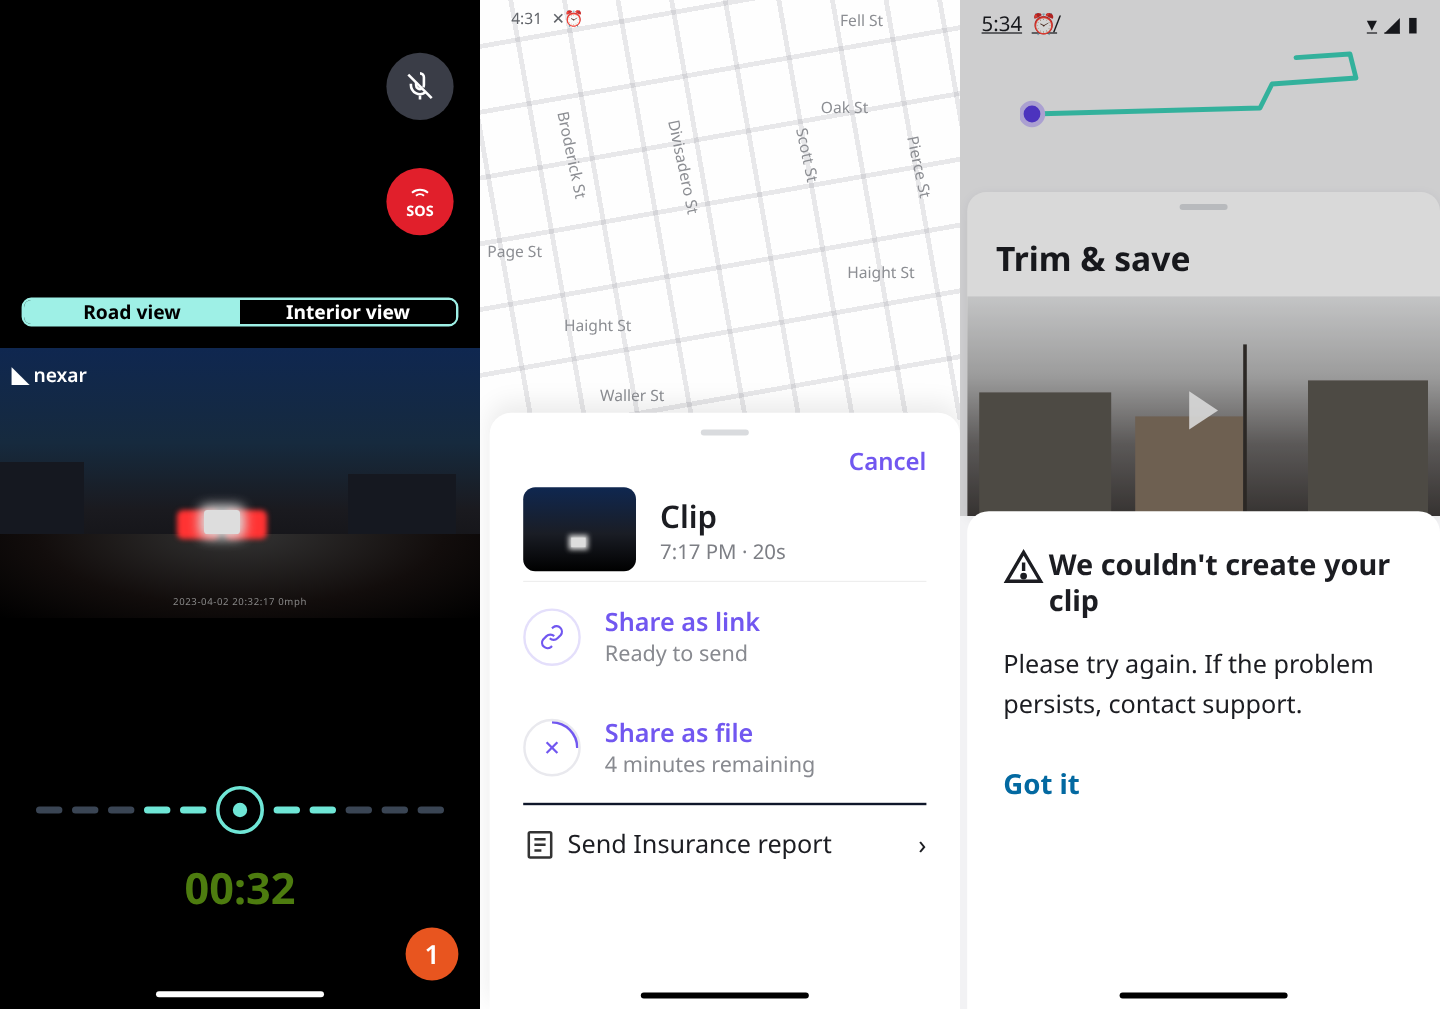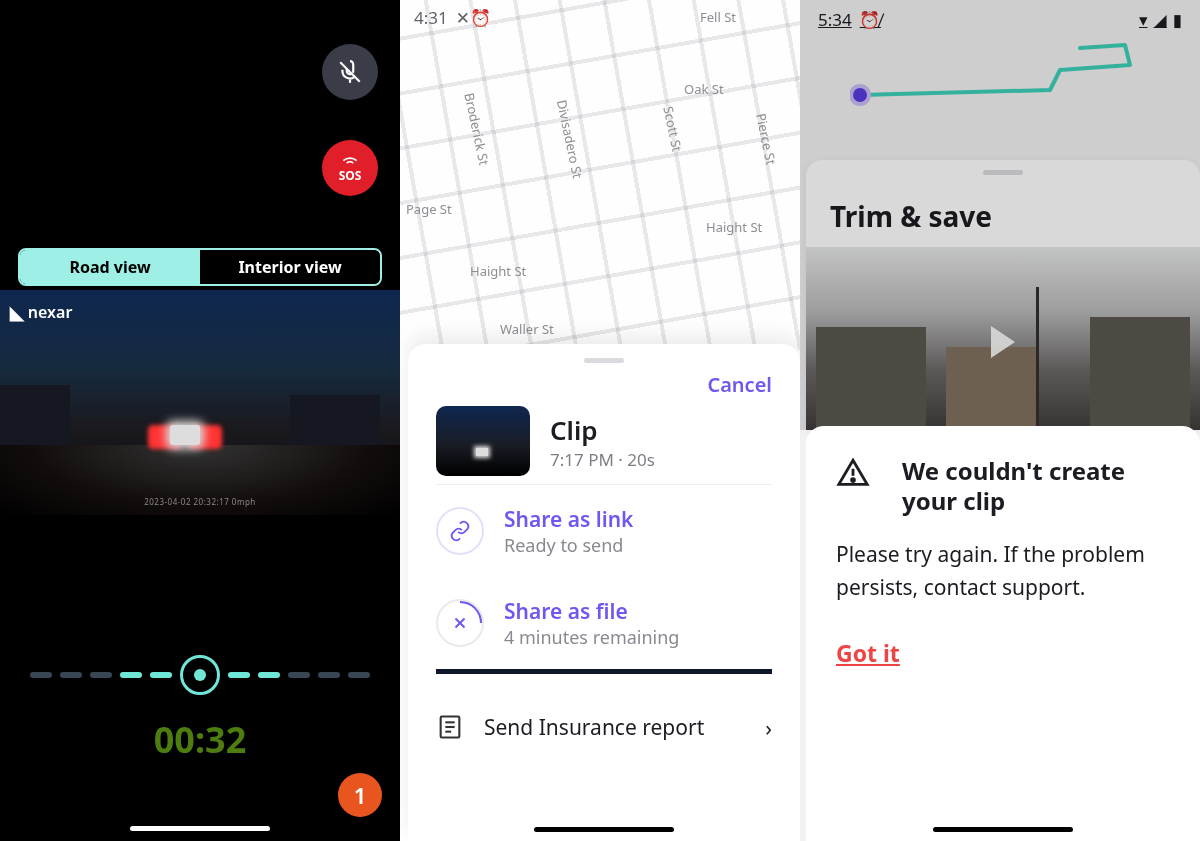--- a/index.html
+++ b/index.html
@@ -26,21 +26,21 @@
     width: 56px; height: 56px; border-radius: 50%;
     display: flex; align-items: center; justify-content: center;
     position: absolute; right: 22px;
     cursor: pointer;
   }
   .mic-off { top: 44px; background: #3a3d47; color: #fff; }
   .sos { top: 140px; background: #e11f2b; color: #fff; flex-direction: column; gap: 2px; font-size: 12px; font-weight: 700; }
   .sos svg { width: 20px; height: 12px; }
   .view-toggle {
     position: absolute; left: 18px; right: 18px; top: 248px;
-    height: 38px; display: flex;
+    height: 24px; display: flex;
     border: 2px solid #9ef0e6; border-radius: 8px;
     overflow: hidden;
   }
   .vt-seg {
     flex: 1; display: flex; align-items: center; justify-content: center;
     font-weight: 700; font-size: 16px; cursor: pointer;
   }
   .vt-active { background: #9ef0e6; color: #000; }
   .vt-inactive { background: #000; color: #fff; }
 
@@ -127,21 +127,21 @@
   .p2-map {
     height: 350px;
     background:
       repeating-linear-gradient(80deg, #fff 0 40px, #e9e9eb 40px 44px),
       repeating-linear-gradient(-10deg, #fff 0 50px, #e9e9eb 50px 54px);
     background-blend-mode: multiply;
     position: relative;
     filter: contrast(0.95) brightness(1.02);
   }
   .p2-status {
-    position:absolute; top:6px; left:14px; color:#5d6066; font-size:17px;
+    position:absolute; top:6px; left:26px; color:#5d6066; font-size:13px;
     display:flex; gap:8px; align-items:center;
   }
   .street-lbl {
     position:absolute; color:#8a8c91; font-size:13px; user-select:none; white-space:nowrap;
   }
   .p2-sheet {
     position:absolute; left:8px; right:0; top:344px; bottom:0;
     background:#fff; border-top-left-radius:18px; border-top-right-radius:18px;
     box-shadow: 0 -8px 20px rgba(0,0,0,.08);
     padding: 14px 28px 0 28px;
@@ -172,21 +172,21 @@
     background: conic-gradient(#7157f0 0 90deg, transparent 90deg 360deg);
     padding:2px;
   }
   .opt-icon.partial .inner {
      width:100%; height:100%; border-radius:50%; background:#fff;
      display:flex; align-items:center; justify-content:center;
   }
   .opt-title { color:#7157f0; font-size:21px; font-weight:600; }
   .opt-sub { color:#888a90; font-size:18px; }
   .insurance-row {
-    display:flex; gap:20px; align-items:center; border-top:5px solid #0f172a; padding:38px 0; cursor:pointer;
+    display:flex; gap:9px; align-items:center; border-top:2px solid #0f172a; padding:18px 0; cursor:pointer;
   }
   .ins-icon { width:28px; height:28px; color:#333; }
   .ins-txt { font-size:21px; color:#1c1d22; flex:1; }
   .chev { font-size:22px; color:#1c1d22; }
   .home-ind2 {
     position:absolute; bottom:9px; left:50%; transform:translateX(-50%);
     width:140px; height:5px; border-radius:3px; background:#000;
   }
 
   
@@ -233,25 +233,25 @@
   .p3-overlay {
     position:absolute; top:0; left:0; right:0; height:430px;
     background: rgba(0,0,0,.15);
     pointer-events: none;
   }
   .err-sheet {
     position:absolute; left:6px; right:0; top:426px; bottom:0;
     background:#fff; border-radius:18px 18px 0 0;
     padding:30px 30px 0 30px;
   }
-  .err-head { display:flex; gap:32px; align-items:flex-start; margin-bottom:22px; }
+  .err-head { display:flex; gap:4px; align-items:flex-start; margin-bottom:22px; }
   .warn-icon { width:34px; height:34px; flex-shrink:0; color:#1c1d22; }
   .err-title { font-size:24px; font-weight:700; color:#1c1d22; line-height:1.25; }
   .err-body { font-size:21px; color:#1c1d22; line-height:1.55; margin-bottom:34px; }
-  .got-it { color:#ef4444; font-size:23px; font-weight:700; cursor:pointer;text-decoration:underline; }
+  .got-it { color:#0369a1; font-size:23px; font-weight:700; cursor:pointer; }
   .home-ind3 {
     position:absolute; bottom:9px; left:50%; transform:translateX(-50%);
     width:140px; height:5px; border-radius:3px; background:#000;
   }
 </style>
 </head>
 <body>
 
 <div class="panel panel1">
   <div class="p1-top">

